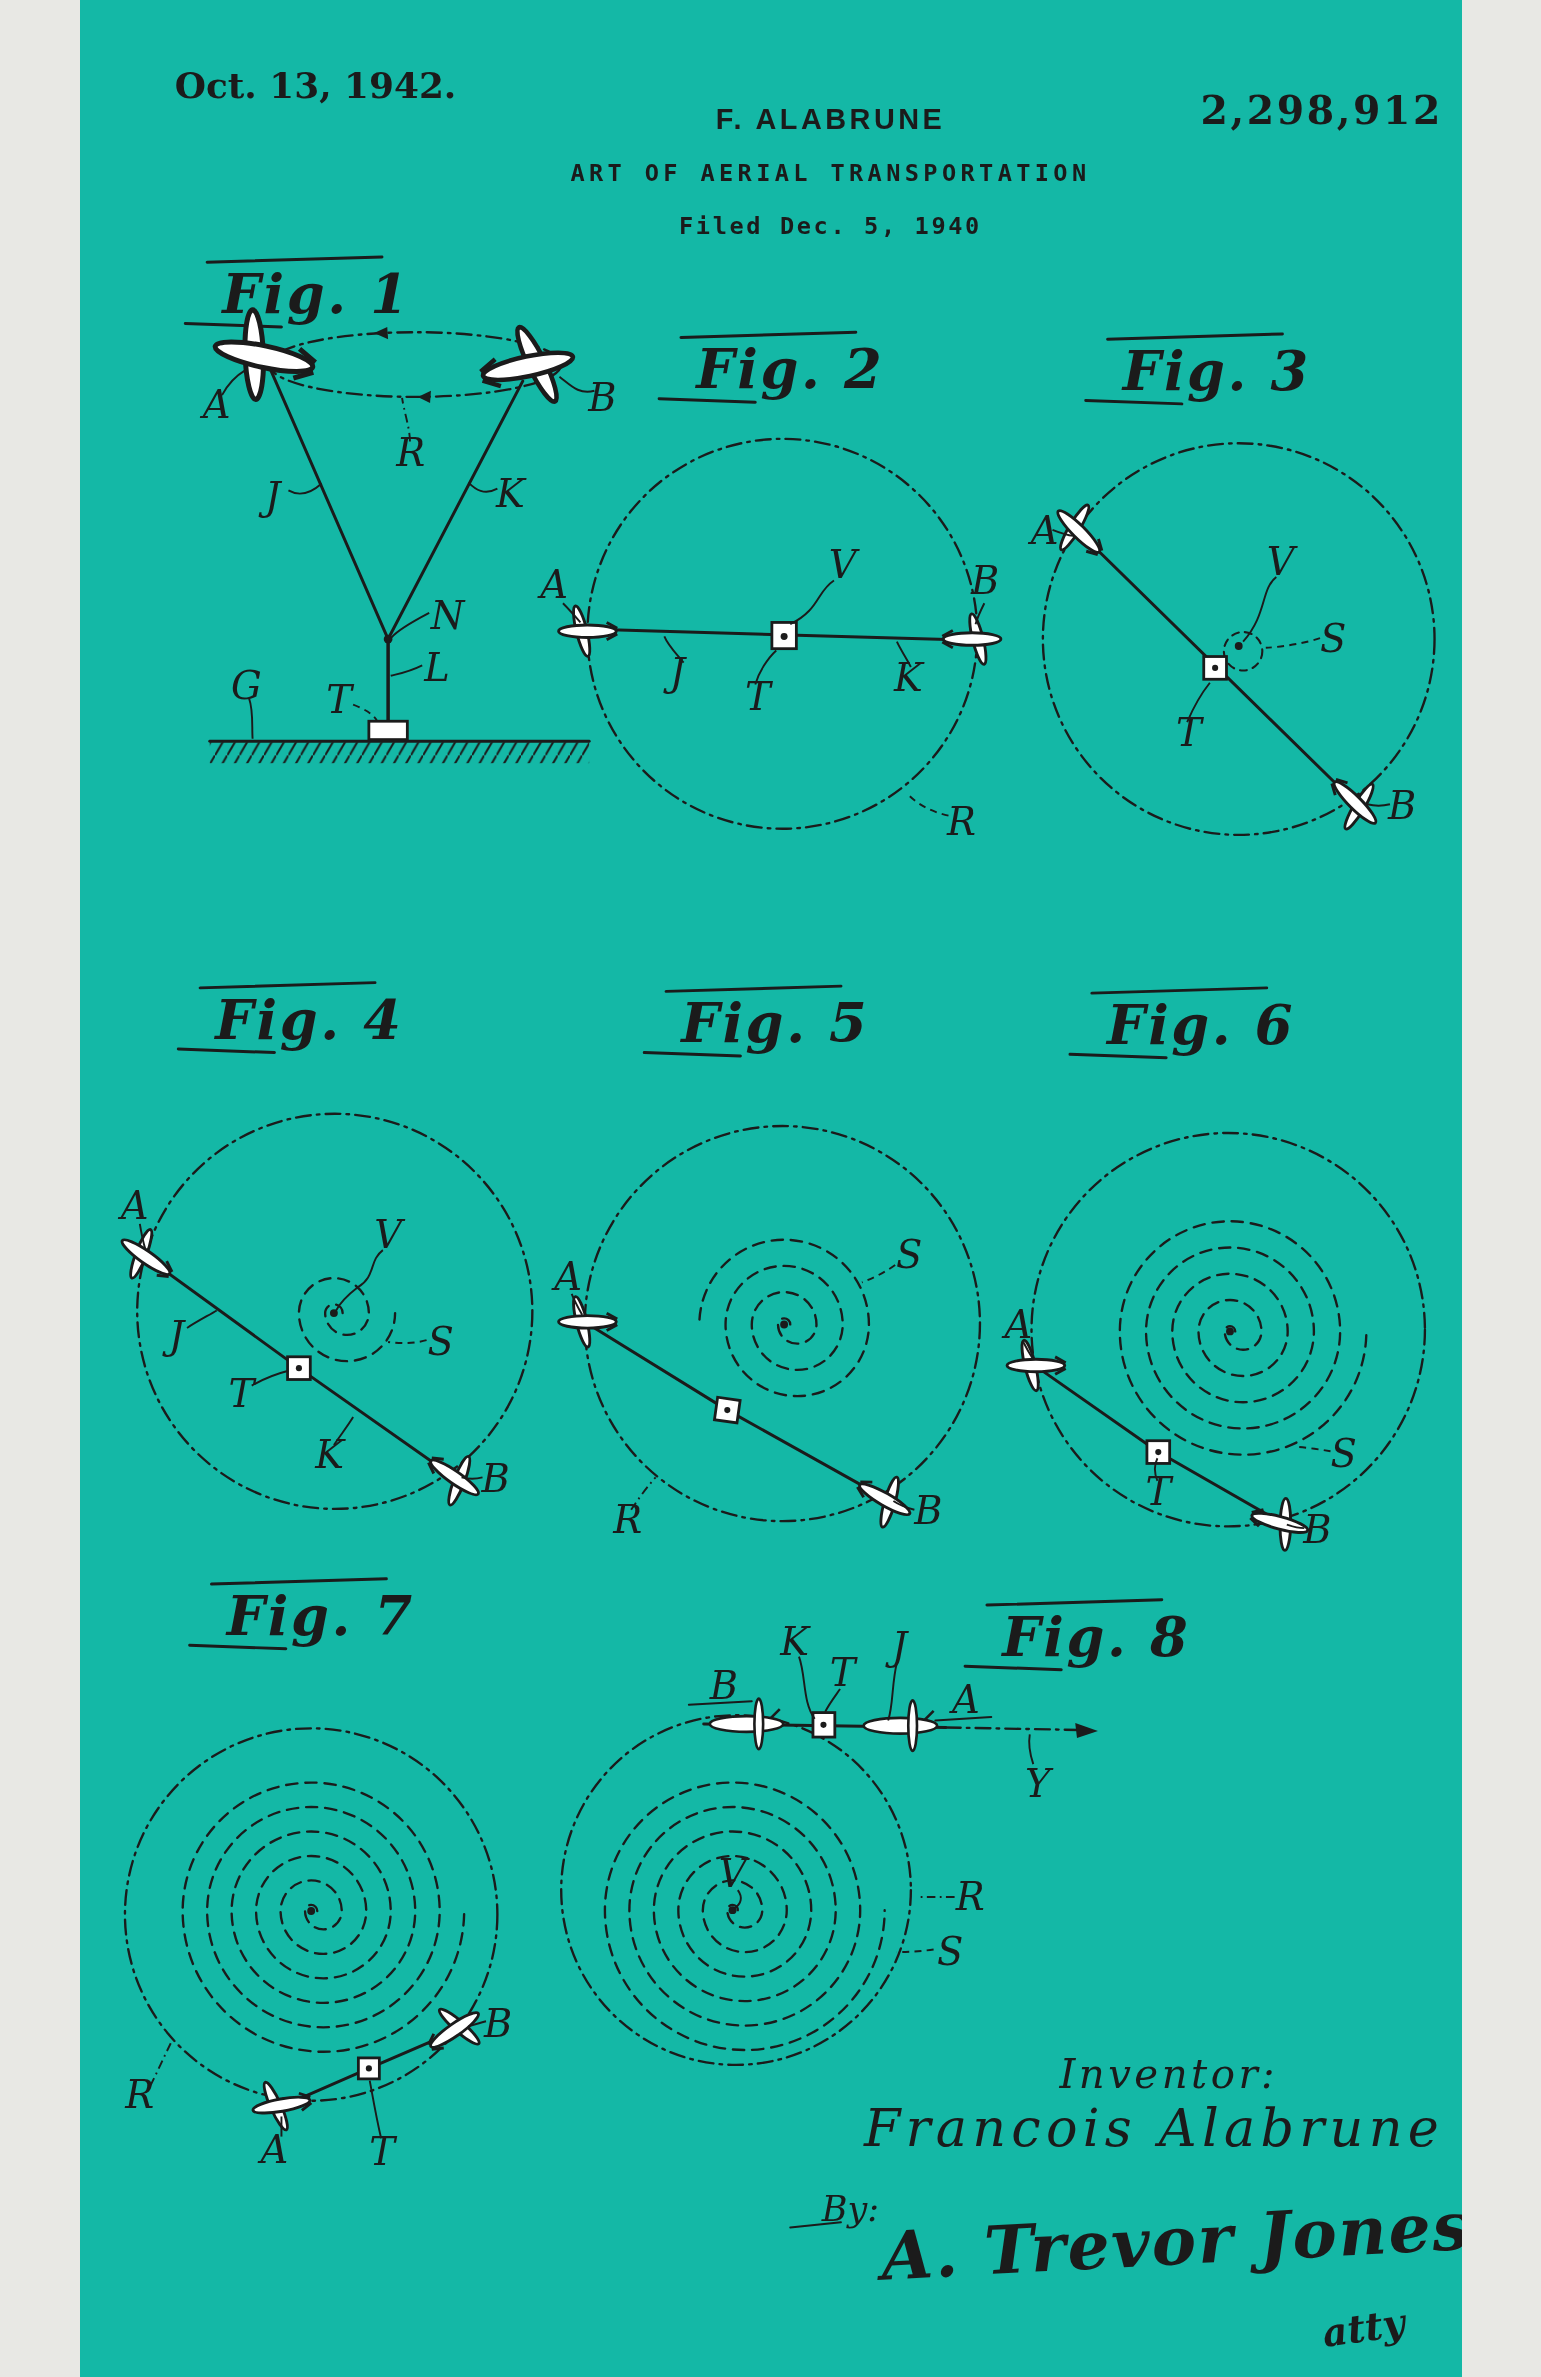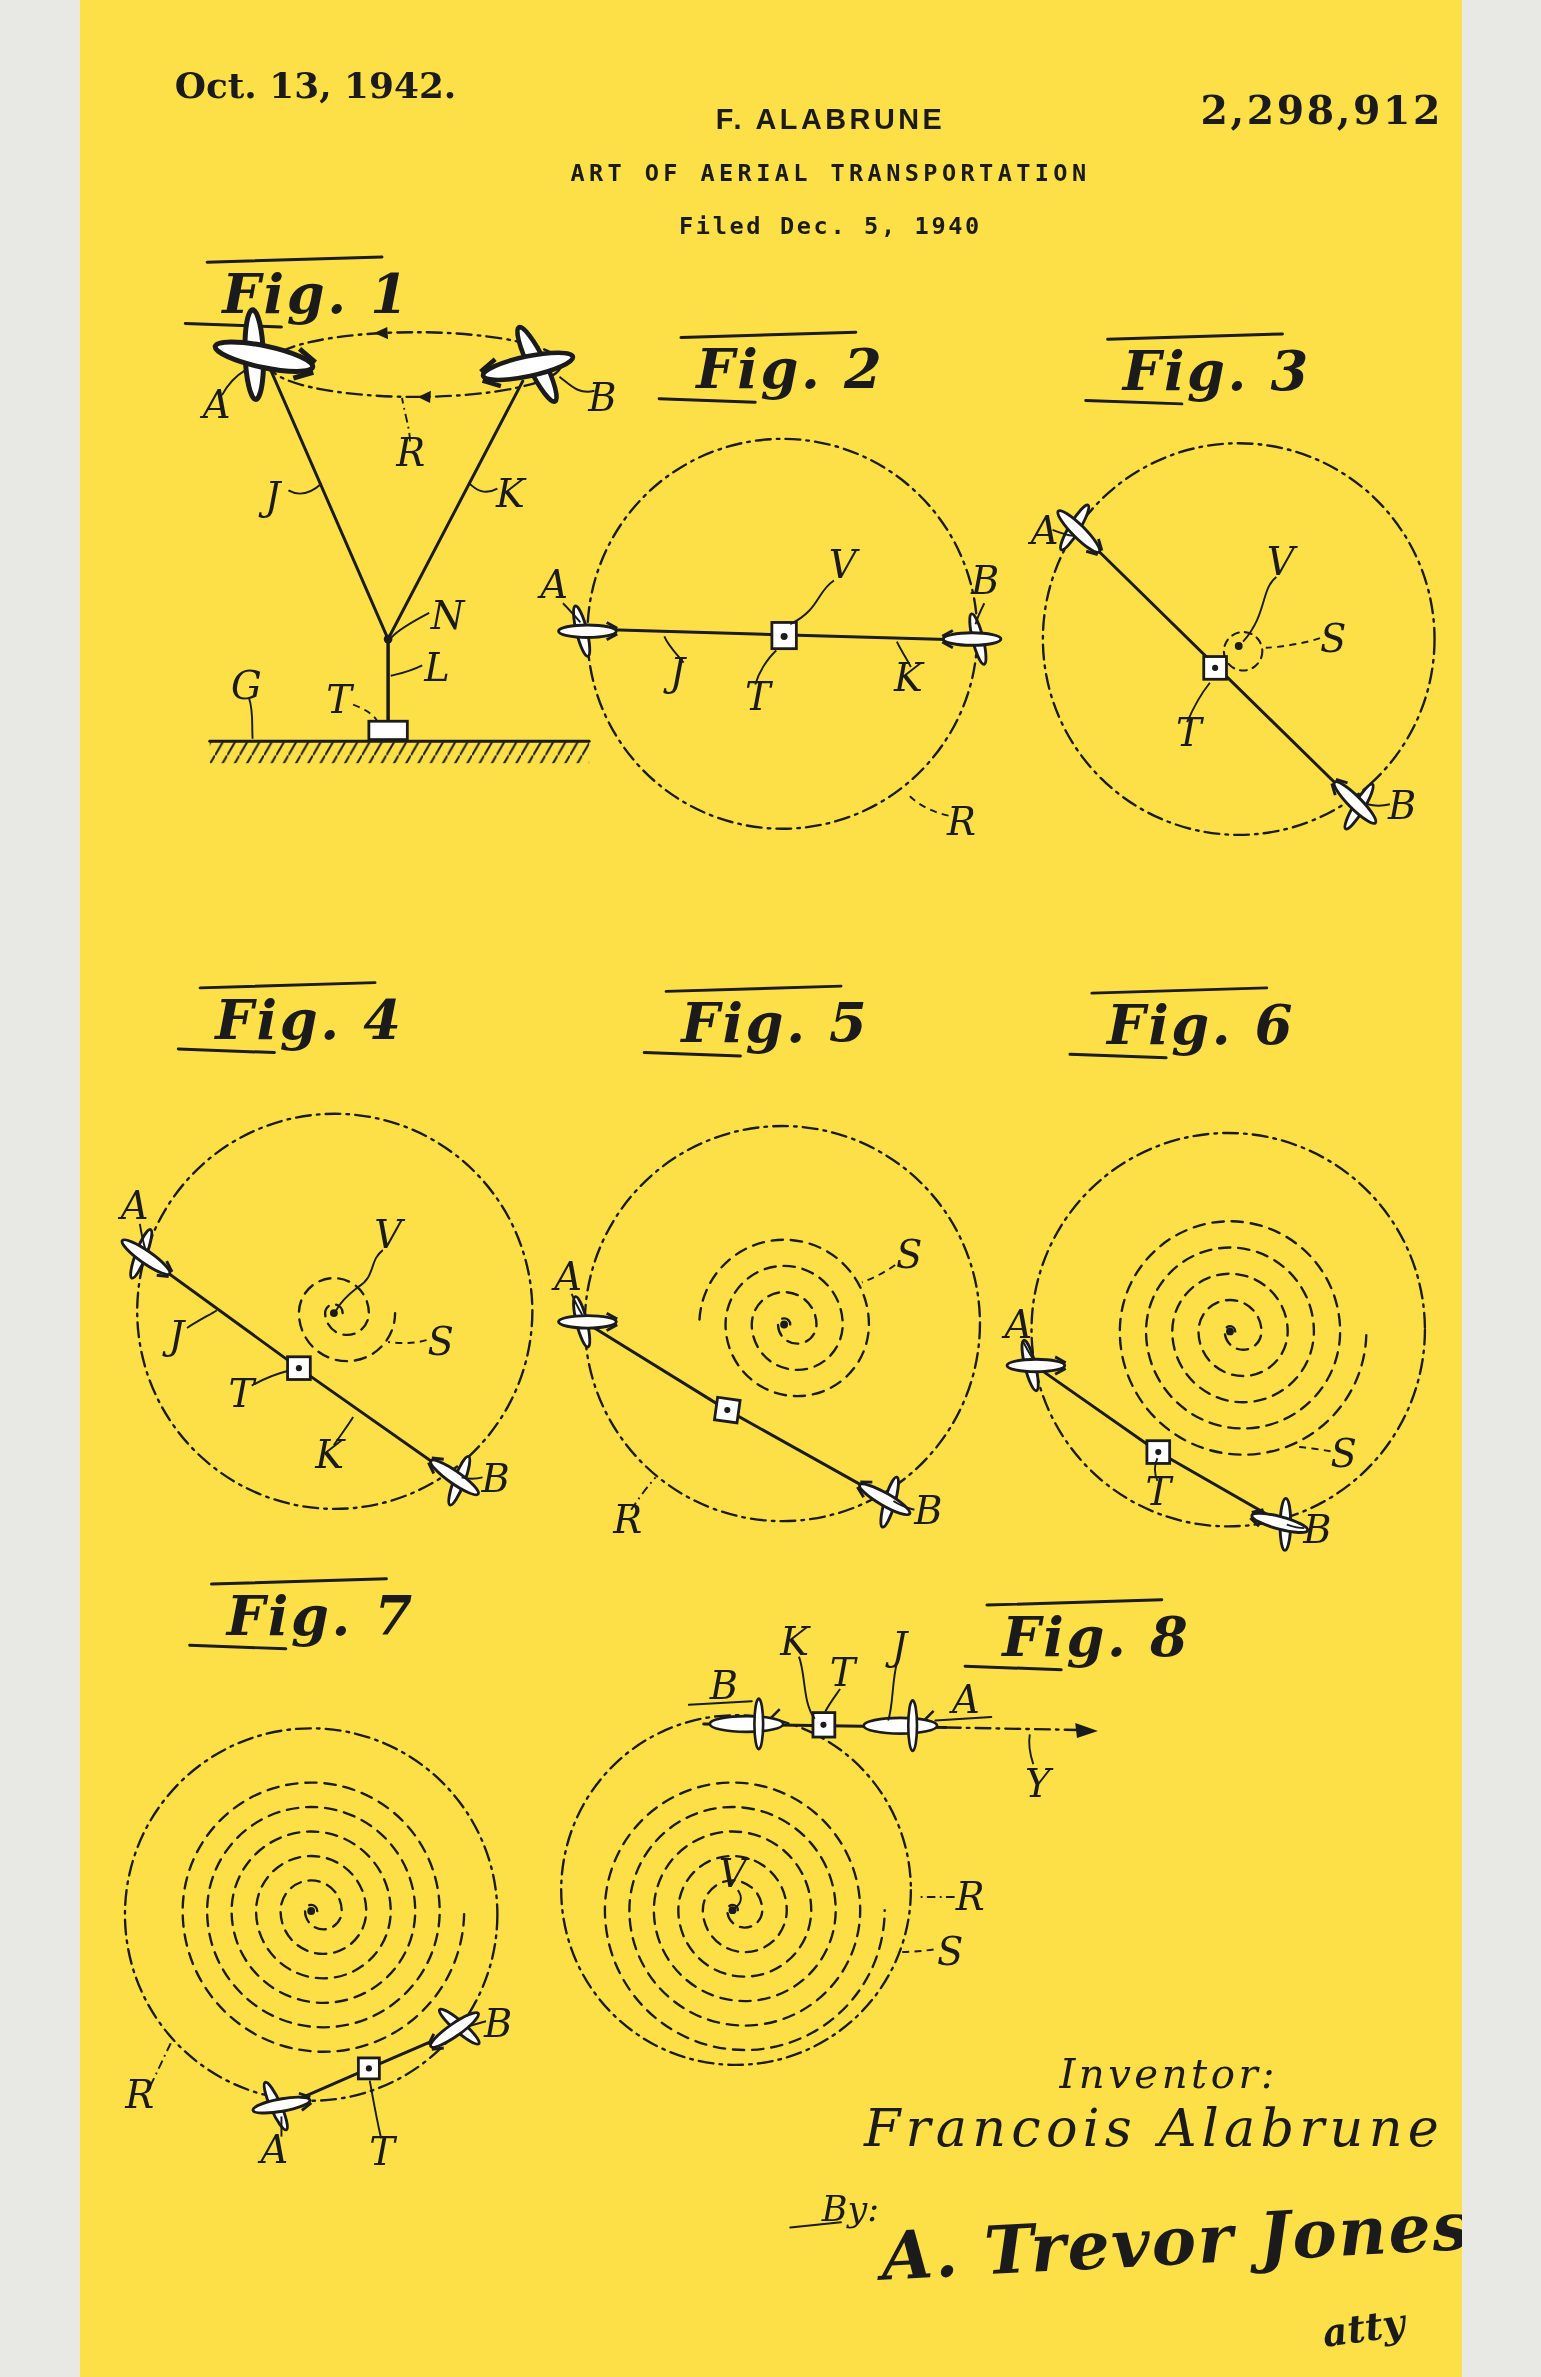--- a/index.html
+++ b/index.html
@@ -1,18 +1,18 @@
 <!DOCTYPE html>
 <html style="font-size:14px"><head>
 <meta charset="utf-8">
 <style>
   html,body{margin:0;padding:0;background:#e8e8e4;}
   .page{
     position:relative;width:1382px;height:2377px;margin:0 auto;
-    background:#fde047;overflow:hidden;
+    background:#14b8a6;overflow:hidden;
     font-family:"DejaVu Serif",serif;
   }
   svg{position:absolute;left:0;top:0;}
   .ink{stroke:#1b1b1b;fill:none;stroke-linecap:round;}
   .solid{stroke-width:3.4;}
   .mast{stroke-width:4;}
   .thin{stroke-width:2.2;}
   .dashdot{stroke-width:2.7;stroke-dasharray:17 7 3 7;}
   .dash{stroke-width:2.7;stroke-dasharray:13 9;}
   .dash-sm{stroke-width:2.4;stroke-dasharray:8 7;}

